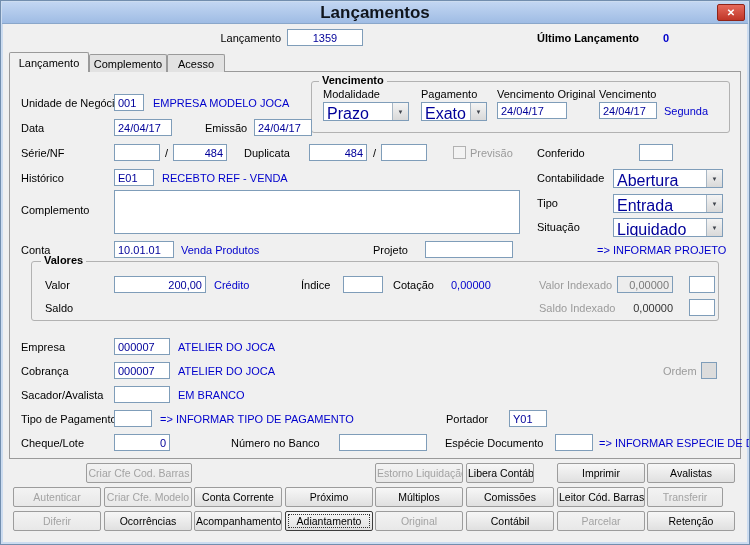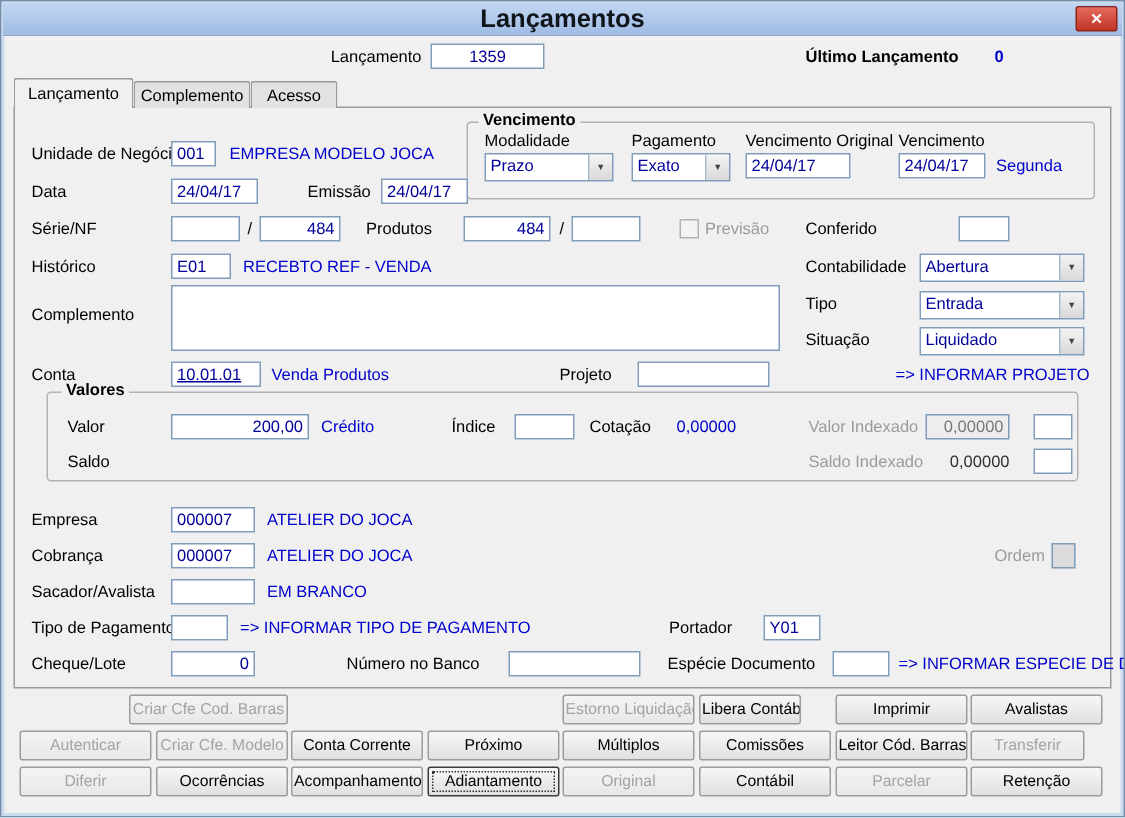--- a/index.html
+++ b/index.html
@@ -23,21 +23,21 @@
   .inp{position:absolute;height:17px;border:1px solid #7f9db9;background:#fff;
     font-family:"Liberation Sans",sans-serif;font-size:11px;color:#000099;padding:0 3px}
   .inp.right{text-align:right}
   .inp.center{text-align:center}
   .inp.disabled{background:#ededed;color:#7a7a7a}
   .inp.graybox{background:#dcdcdc}
   .ta{position:absolute;border:1px solid #7f9db9;background:#fff;resize:none;
     font-family:"Liberation Sans",sans-serif;font-size:11px;color:#000099;padding:1px 3px}
   .combo{position:absolute;height:19px;border:1px solid #7f9db9;background:#fff;
     display:flex;align-items:stretch;overflow:hidden}
-  .combo .cval{flex:1;font-size:11px;color:#000099;padding:2px 0 0 3px;white-space:nowrap;overflow:hidden}
+  .combo .cval{flex:1;font-size:16px;color:#000099;padding:2px 0 0 3px;white-space:nowrap;overflow:hidden}
   .combo .carrow{width:16px;background:linear-gradient(#f4f4f4,#d9d9d9);border-left:1px solid #a7b6c4;
     display:flex;align-items:center;justify-content:center;font-size:6px;color:#40454d}
   .group{position:absolute;border:1px solid #b2b2b2;border-radius:3px}
   .group-label{position:absolute;font-size:11px;font-weight:bold;background:#f0f0f0;padding:0 3px;white-space:nowrap}
   .tab{position:absolute;font-size:11px;display:flex;align-items:center;justify-content:center;
     border:1px solid #9a9a9a;border-bottom:none;border-radius:2px 2px 0 0;white-space:nowrap}
   .tab.active{background:#f0f0f0;height:20px;top:51px;z-index:3}
   .tab.inactive{background:#e2e2e2;height:18px;top:53px;z-index:1}
   .panel{position:absolute;left:8px;top:70px;width:732px;height:388px;border:1px solid #9a9a9a;background:#f0f0f0;z-index:0}
   .cb{position:absolute;width:13px;height:13px;border:1px solid #b2b2b2;background:#f3f3f3}
@@ -92,21 +92,21 @@
 
   <div class="lbl" style="left:20px;top:121px">Data</div>
   <input class="inp" style="left: 113px; top: 118px; width: 58px;" value="24/04/17">
   <div class="lbl" style="left:204px;top:121px">Emissão</div>
   <input class="inp" style="left: 253px; top: 118px; width: 58px;" value="24/04/17">
 
   <div class="lbl" style="left:20px;top:146px">Série/NF</div>
   <input class="inp" style="left: 113px; top: 143px; width: 46px;" value="">
   <div class="sep" style="left:164px;top:146px">/</div>
   <input class="inp right" style="left: 172px; top: 143px; width: 54px;" value="484">
-  <div class="lbl" style="left:243px;top:146px">Produtos</div>
+  <div class="lbl" style="left:243px;top:146px">Duplicata</div>
   <input class="inp right" style="left: 308px; top: 143px; width: 58px;" value="484">
   <div class="sep" style="left:372px;top:146px">/</div>
   <input class="inp" style="left: 380px; top: 143px; width: 46px;" value="">
   <span class="cb" style="left:452px;top:145px"></span>
   <div class="lbl gray" style="left:469px;top:146px">Previsão</div>
   <div class="lbl" style="left:536px;top:146px">Conferido</div>
   <input class="inp" style="left: 638px; top: 143px; width: 34px;" value="">
 
   <div class="lbl" style="left:20px;top:171px">Histórico</div>
   <input class="inp" style="left: 113px; top: 168px; width: 40px;" value="E01">
@@ -124,21 +124,21 @@
     <span class="cval">Entrada</span>
     <span class="carrow">▼</span>
   </div>
   <div class="lbl" style="left:536px;top:220px">Situação</div>
   <div class="combo" style="left:612px;top:217px;width:110px">
     <span class="cval">Liquidado</span>
     <span class="carrow">▼</span>
   </div>
 
   <div class="lbl" style="left:20px;top:243px">Conta</div>
-  <input class="inp" style="left: 113px; top: 240px; width: 60px; text-decoration: underline;" value="10.01.01">
+  <input class="inp" style="left: 113px; top: 240px; width: 60px;" value="10.01.01">
   <div class="info" style="left:180px;top:243px">Venda Produtos</div>
   <div class="lbl" style="left:372px;top:243px">Projeto</div>
   <input class="inp" style="left: 424px; top: 240px; width: 88px;" value="">
   <div class="info" style="left:596px;top:243px">=&gt; INFORMAR PROJETO</div>
 
   <div class="group" style="left:30px;top:260px;width:688px;height:60px"></div>
   <div class="group-label" style="left:40px;top:253px">Valores</div>
   <div class="lbl" style="left:44px;top:278px">Valor</div>
   <input class="inp right" style="left: 113px; top: 275px; width: 92px;" value="200,00">
   <div class="info" style="left:213px;top:278px">Crédito</div>

